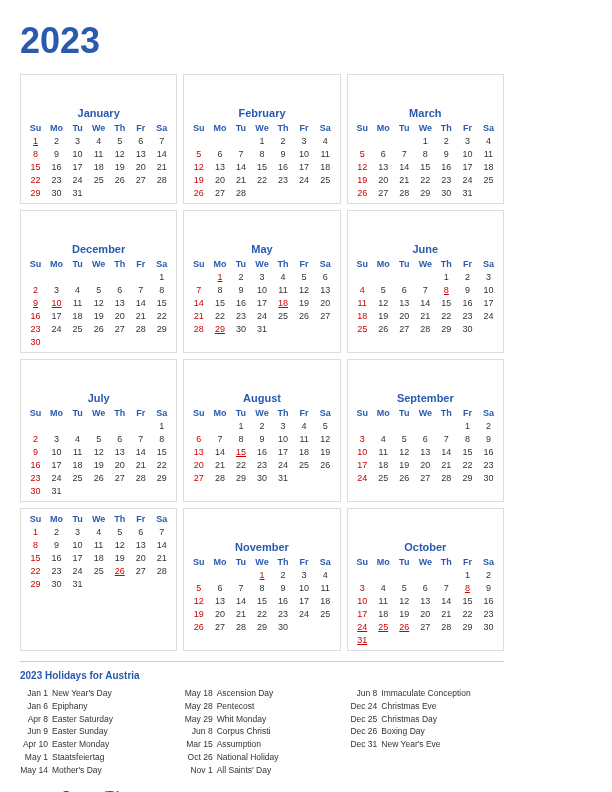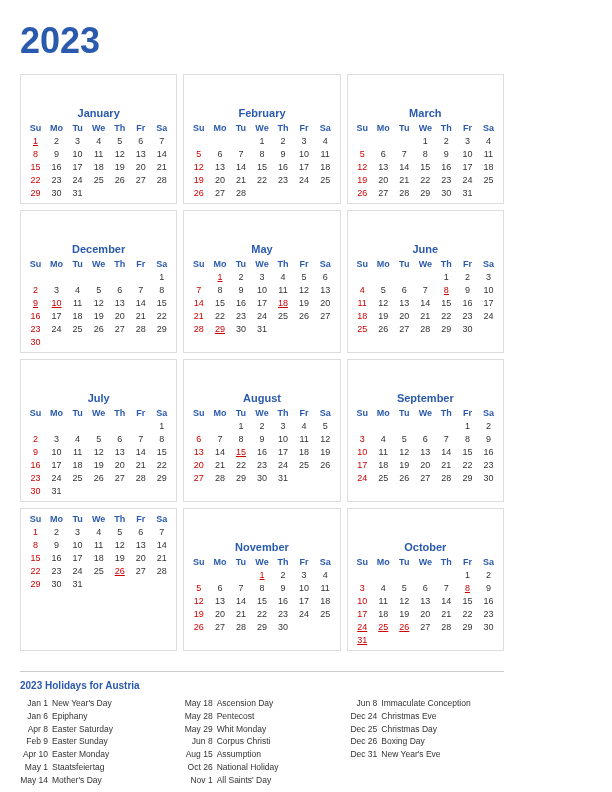--- a/index.html
+++ b/index.html
@@ -69,21 +69,21 @@
     }
     .day-cell {
       text-align: center;
       font-size: 9px;
       padding: 1.5px 0;
       color: #333;
     }
     .day-cell.sunday { color: #cc0000; }
     .day-cell.holiday { color: #cc0000; text-decoration: underline; }
     .holidays-section {
-      margin-top: 20px;
+      margin-top: 10px;
       border-top: 1px solid #ccc;
       padding-top: 8px;
     }
     .holidays-title {
       font-size: 10px;
       color: #2a5aad;
       margin-bottom: 6px;
       font-weight: bold;
     }
     .holidays-grid {
@@ -752,21 +752,21 @@
           </div>
           <div class="holiday-item">
             <span class="holiday-date">Jan 6</span>
             <span class="holiday-name">Epiphany</span>
           </div>
           <div class="holiday-item">
             <span class="holiday-date">Apr 8</span>
             <span class="holiday-name">Easter Saturday</span>
           </div>
           <div class="holiday-item">
-            <span class="holiday-date">Feb 9</span>
+            <span class="holiday-date">Jun 9</span>
             <span class="holiday-name">Easter Sunday</span>
           </div>
           <div class="holiday-item">
             <span class="holiday-date">Apr 10</span>
             <span class="holiday-name">Easter Monday</span>
           </div>
           <div class="holiday-item">
             <span class="holiday-date">May 1</span>
             <span class="holiday-name">Staatsfeiertag</span>
           </div>
@@ -786,21 +786,21 @@
           </div>
           <div class="holiday-item">
             <span class="holiday-date">May 29</span>
             <span class="holiday-name">Whit Monday</span>
           </div>
           <div class="holiday-item">
             <span class="holiday-date">Jun 8</span>
             <span class="holiday-name">Corpus Christi</span>
           </div>
           <div class="holiday-item">
-            <span class="holiday-date">Aug 15</span>
+            <span class="holiday-date">Mar 15</span>
             <span class="holiday-name">Assumption</span>
           </div>
           <div class="holiday-item">
             <span class="holiday-date">Oct 26</span>
             <span class="holiday-name">National Holiday</span>
           </div>
           <div class="holiday-item">
             <span class="holiday-date">Nov 1</span>
             <span class="holiday-name">All Saints' Day</span>
           </div>

